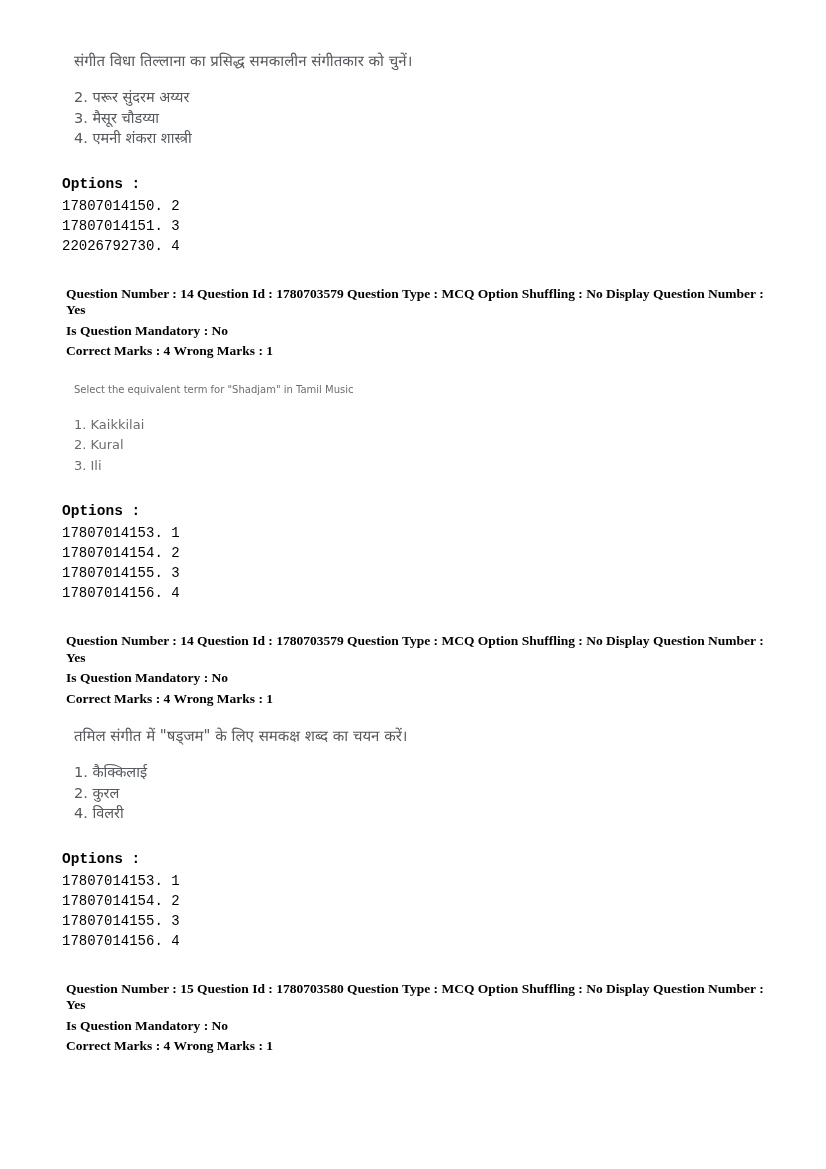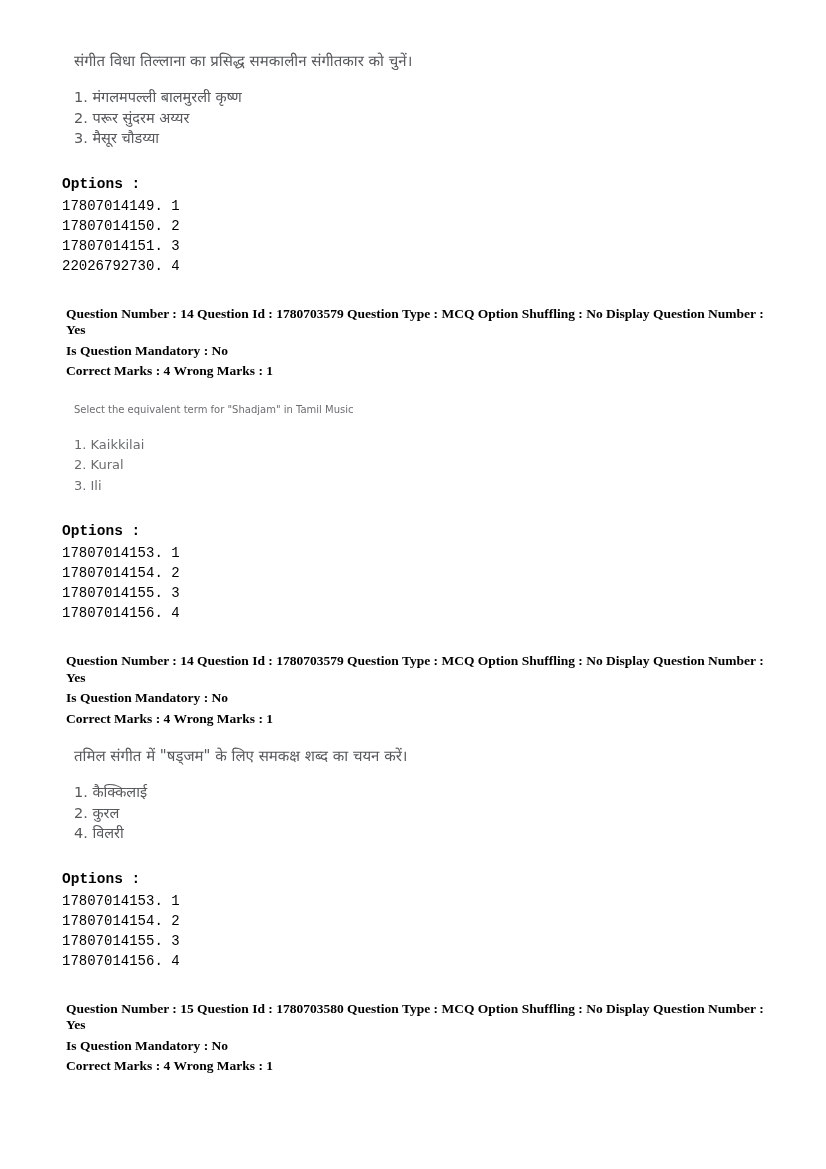--- a/index.html
+++ b/index.html
@@ -72,28 +72,27 @@
 
   .spacer-large { height: 4px; }
 </style>
 </head>
 <body>
 
 <div class="page">
 
   <section class="q-image hindi">
     <p class="q-text">संगीत विधा तिल्लाना का प्रसिद्ध समकालीन संगीतकार को चुनें।</p>
-    <p class="q-opt">1. मंगलमपल्ली बालमुरली कृष्ण</p>
     <p class="q-opt">2. परूर सुंदरम अय्यर</p>
     <p class="q-opt">3. मैसूर चौडय्या</p>
+    <p class="q-opt">4. एमनी शंकरा शास्त्री</p>
   </section>
 
   <section class="options-block">
     <p class="options-label">Options :</p>
-    <p class="option-id">17807014149. 1</p>
     <p class="option-id">17807014150. 2</p>
     <p class="option-id">17807014151. 3</p>
     <p class="option-id">22026792730. 4</p>
   </section>
 
   <div class="spacer-large"></div>
 
   <section class="meta-block">
     <p class="meta-line">Question Number : 14 Question Id : 1780703579 Question Type : MCQ Option Shuffling : No Display Question Number : Yes</p>
     <p class="meta-line">Is Question Mandatory : No</p>

